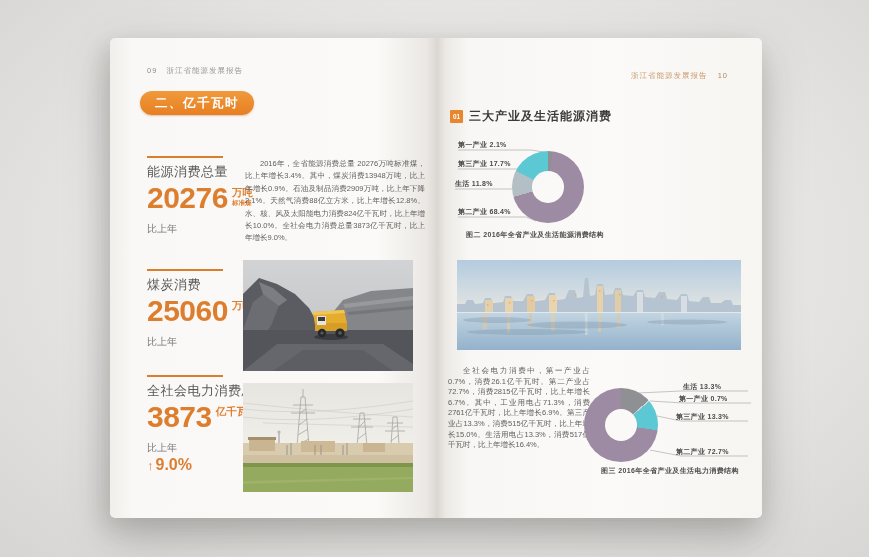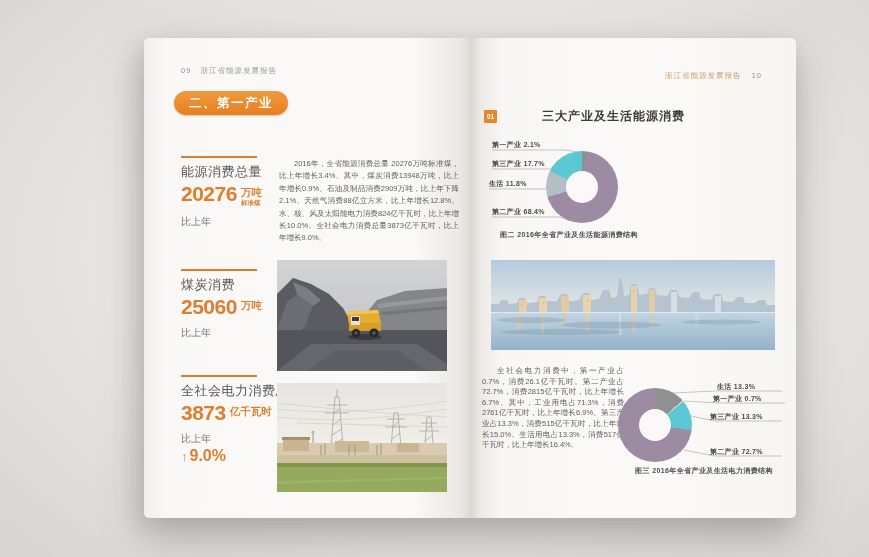--- a/index.html
+++ b/index.html
@@ -1,20 +1,20 @@
 <!DOCTYPE html>
 <html><head>
 <meta charset="utf-8">
 <style>
   html,body{margin:0;padding:0;background:#d8d7d5;}
   *{box-sizing:border-box;font-family:"Liberation Sans","DejaVu Sans",sans-serif;}
   .scene{position:relative;width:869px;height:557px;overflow:hidden;
          background:radial-gradient(ellipse at 52% 45%, #efeeec 0%, #e6e5e3 55%, #d6d5d3 100%);}
   .book{position:absolute;left:110px;top:38px;width:652px;height:480px;
-        filter:drop-shadow(0 16px 22px rgba(60,55,50,.28)) drop-shadow(-6px 8px 10px rgba(60,55,50,.12));margin-left:34px;}
+        filter:drop-shadow(0 16px 22px rgba(60,55,50,.28)) drop-shadow(-6px 8px 10px rgba(60,55,50,.12));}
   .page{position:absolute;top:0;width:326px;height:480px;}
   .page-left{left:0;border-radius:5px 0 0 5px;
      background:linear-gradient(90deg,#f1efec 0%,#f9f8f6 7%,#fbfaf8 82%,#ebe8e4 97%,#ddd9d4 100%);}
   .page-right{left:326px;border-radius:0 5px 5px 0;
      background:linear-gradient(90deg,#d9d5d0 0%,#ece9e5 3%,#f8f7f5 10%,#fbfaf8 55%,#f6f5f2 100%);}
   .abs{position:absolute;}
 
   
   .ph{font-size:7.5px;color:#9a9792;letter-spacing:1px;white-space:nowrap;}
   .ph .num{margin-right:6px;color:#8f8c88;}
@@ -24,21 +24,21 @@
   
   .badge{left:30px;top:53px;width:114px;height:24px;border-radius:13px;
          background:linear-gradient(180deg,#f09a3c,#e67f22);
          color:#fff;font-size:12.5px;font-weight:bold;letter-spacing:1.5px;
          display:flex;align-items:center;justify-content:center;
          box-shadow:0 1px 2px rgba(180,90,20,.35);}
   .stat{width:105px;}
   .stat-line{width:76px;height:2px;background:#d87e2d;margin-bottom:5px;}
   .stat-label{font-size:13px;color:#5a5855;letter-spacing:.5px;margin-bottom:2px;white-space:nowrap;}
   .stat-vrow{display:flex;align-items:flex-start;}
-  .stat-value{font-size:21px;line-height:1;font-weight:bold;color:#dd7e2f;letter-spacing:-.5px;}
+  .stat-value{font-size:30px;line-height:1;font-weight:bold;color:#dd7e2f;letter-spacing:-.5px;}
   .unit-col{display:flex;flex-direction:column;margin-left:4px;margin-top:4px;line-height:1.1;}
   .unit{font-size:10.5px;font-weight:bold;color:#dd7e2f;white-space:nowrap;}
   .unit-sub{font-size:6.5px;font-weight:bold;color:#dd7e2f;white-space:nowrap;}
   .stat-compare{font-size:10px;color:#777;margin-top:9px;}
   .stat-delta{font-size:16px;font-weight:bold;color:#dd7e2f;line-height:1.2;}
   .stat-delta .arr{font-size:13px;margin-right:2px;font-weight:normal;}
   .body-text{font-size:7.5px;line-height:12.4px;color:#606060;text-align:justify;text-indent:2em;margin:0;}
   .photo{overflow:hidden;background:#ddd;}
   .photo svg{display:block;width:100%;height:100%;}
 
@@ -60,21 +60,21 @@
 <div class="scene">
   <div class="book">
 
     <div class="page page-left">
 
       <div class="abs ph" style="left:37px;top:28px;">
         <span class="num">09</span>
         <span>浙江省能源发展报告</span>
       </div>
 
-      <div class="abs badge">二、第一产业</div>
+      <div class="abs badge">二、亿千瓦时</div>
 
       <div class="abs stat" style="left:37px;top:118px;">
         <div class="stat-line"></div>
         <div class="stat-label">能源消费总量</div>
         <div class="stat-vrow">
           <span class="stat-value">20276</span>
           <span class="unit-col">
             <span class="unit">万吨</span>
             <span class="unit-sub">标准煤</span>
           </span>
@@ -184,21 +184,21 @@
       </div>
     </div>
 
     <div class="page page-right">
 
       <div class="abs ph ph-right" style="right:28px;top:33px;">
         <span>浙江省能源发展报告</span>
         <span class="num">10</span>
       </div>
 
-      <div class="abs sec-head" style="left:14px;top:70px;gap:39px;">
+      <div class="abs sec-head" style="left:14px;top:70px;">
         <span class="sec-num">01</span>
         <span class="sec-title">三大产业及生活能源消费</span>
       </div>
 
       <svg class="connector" style="left:0;top:95px;" width="220" height="110">
         <polyline points="22,17 95,17 114,20"></polyline>
         <polyline points="22,36 90,36 96,27"></polyline>
         <polyline points="19,56 78,56 76,52"></polyline>
         <polyline points="22,84 90,84 100,88"></polyline>
       </svg>

